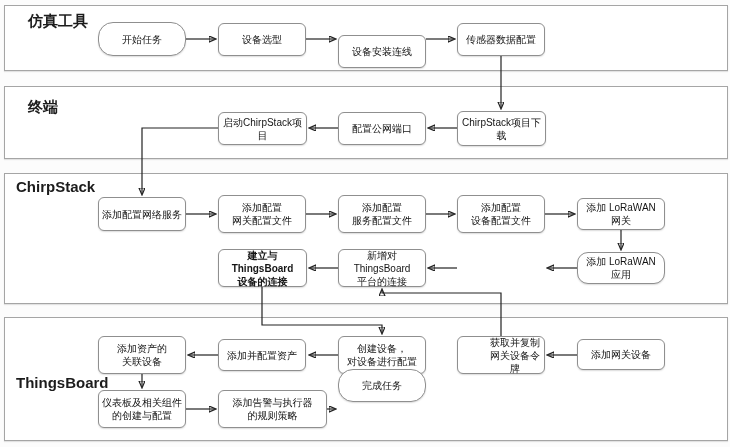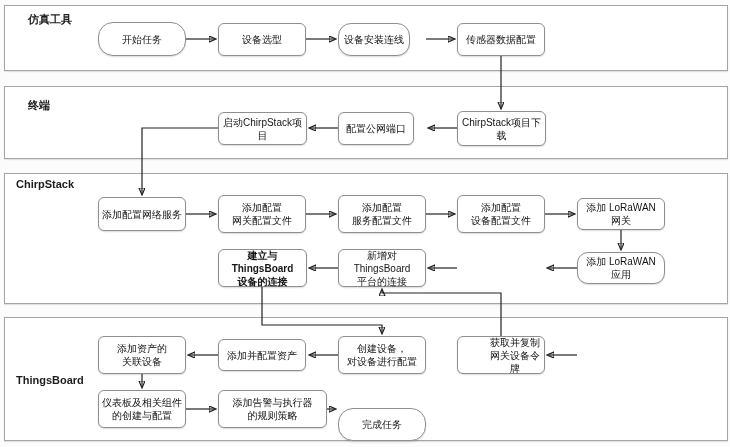--- a/index.html
+++ b/index.html
@@ -13,21 +13,21 @@
   }
   .lane {
     position: absolute;
     background: #ffffff;
     border: 1px solid #a5a5a5;
     box-shadow: 0 1px 1px rgba(0,0,0,0.10);
     box-sizing: border-box;
   }
   .lane-label {
     position: absolute;
-    font-size: 11px;
+    font-size: 15px;
     font-weight: 600;
     color: #1c1c1c;
     white-space: nowrap;
   }
   .node {
     position: absolute;
     display: flex;
     align-items: center;
     justify-content: center;
     text-align: center;
@@ -96,25 +96,25 @@
     <path d="M577,355 L548,355" marker-end="url(#arrow)"></path>
     <path d="M338,355 L310,355" marker-end="url(#arrow)"></path>
     <path d="M218,355 L189,355" marker-end="url(#arrow)"></path>
     <path d="M142,374 L142,387" marker-end="url(#arrow)"></path>
     <path d="M186,409 L215,409" marker-end="url(#arrow)"></path>
     <path d="M306,409 L335,409" marker-end="url(#arrow)"></path>
   </svg>
 
   <div class="node terminator" style="left:98px; top:22px; width:88px; height:34px;">开始任务</div>
   <div class="node" style="left:218px; top:23px; width:88px; height:33px;">设备选型</div>
-  <div class="node" style="left:338px; top:23px; width:72px; height:33px;border-radius:13px;">设备安装连线</div>
+  <div class="node" style="left:338px; top:35px; width:88px; height:33px;">设备安装连线</div>
   <div class="node" style="left:457px; top:23px; width:88px; height:33px;">传感器数据配置</div>
 
   <div class="node" style="left:218px; top:112px; width:89px; height:33px;">启动ChirpStack项目</div>
-  <div class="node" style="left:338px; top:112px; width:76px; height:33px;">配置公网端口</div>
+  <div class="node" style="left:338px; top:112px; width:88px; height:33px;">配置公网端口</div>
   <div class="node" style="left:457px; top:111px; width:89px; height:35px;">ChirpStack项目下载</div>
 
   <div class="node" style="left:98px;  top:197px; width:88px; height:34px;">添加配置网络服务</div>
   <div class="node" style="left:218px; top:195px; width:88px; height:38px;">添加配置
 网关配置文件</div>
   <div class="node" style="left:338px; top:195px; width:88px; height:38px;">添加配置
 服务配置文件</div>
   <div class="node" style="left:457px; top:195px; width:88px; height:38px;">添加配置
 设备配置文件</div>
   <div class="node" style="left:577px; top:198px; width:88px; height:32px;">添加 LoRaWAN 网关</div>
@@ -124,19 +124,20 @@
   <div class="node" style="left:218px; top:249px; width:89px; height:38px;font-weight:bold;">建立与ThingsBoard
 设备的连接</div>
 
   <div class="node" style="left:98px;  top:336px; width:88px; height:38px;">添加资产的
 关联设备</div>
   <div class="node" style="left:218px; top:339px; width:88px; height:32px;">添加并配置资产</div>
   <div class="node" style="left:338px; top:336px; width:88px; height:38px;">创建设备，
 对设备进行配置</div>
   <div class="node" style="left:457px; top:336px; width:88px; height:38px;padding-left:30px;">获取并复制
 网关设备令牌</div>
+  <div class="node" style="left:577px; top:339px; width:88px; height:31px;">添加网关设备</div>
   <div class="node" style="left:98px;  top:390px; width:88px; height:38px;">仪表板及相关组件
 的创建与配置</div>
   <div class="node" style="left:218px; top:390px; width:109px; height:38px;">添加告警与执行器
 的规则策略</div>
-  <div class="node terminator" style="left:338px; top:408px; width:88px; height:33px;">完成任务</div>
+  <div class="node terminator" style="left:338px; top:369px; width:88px; height:33px;">完成任务</div>
 
 </div>
 
 </body></html>

